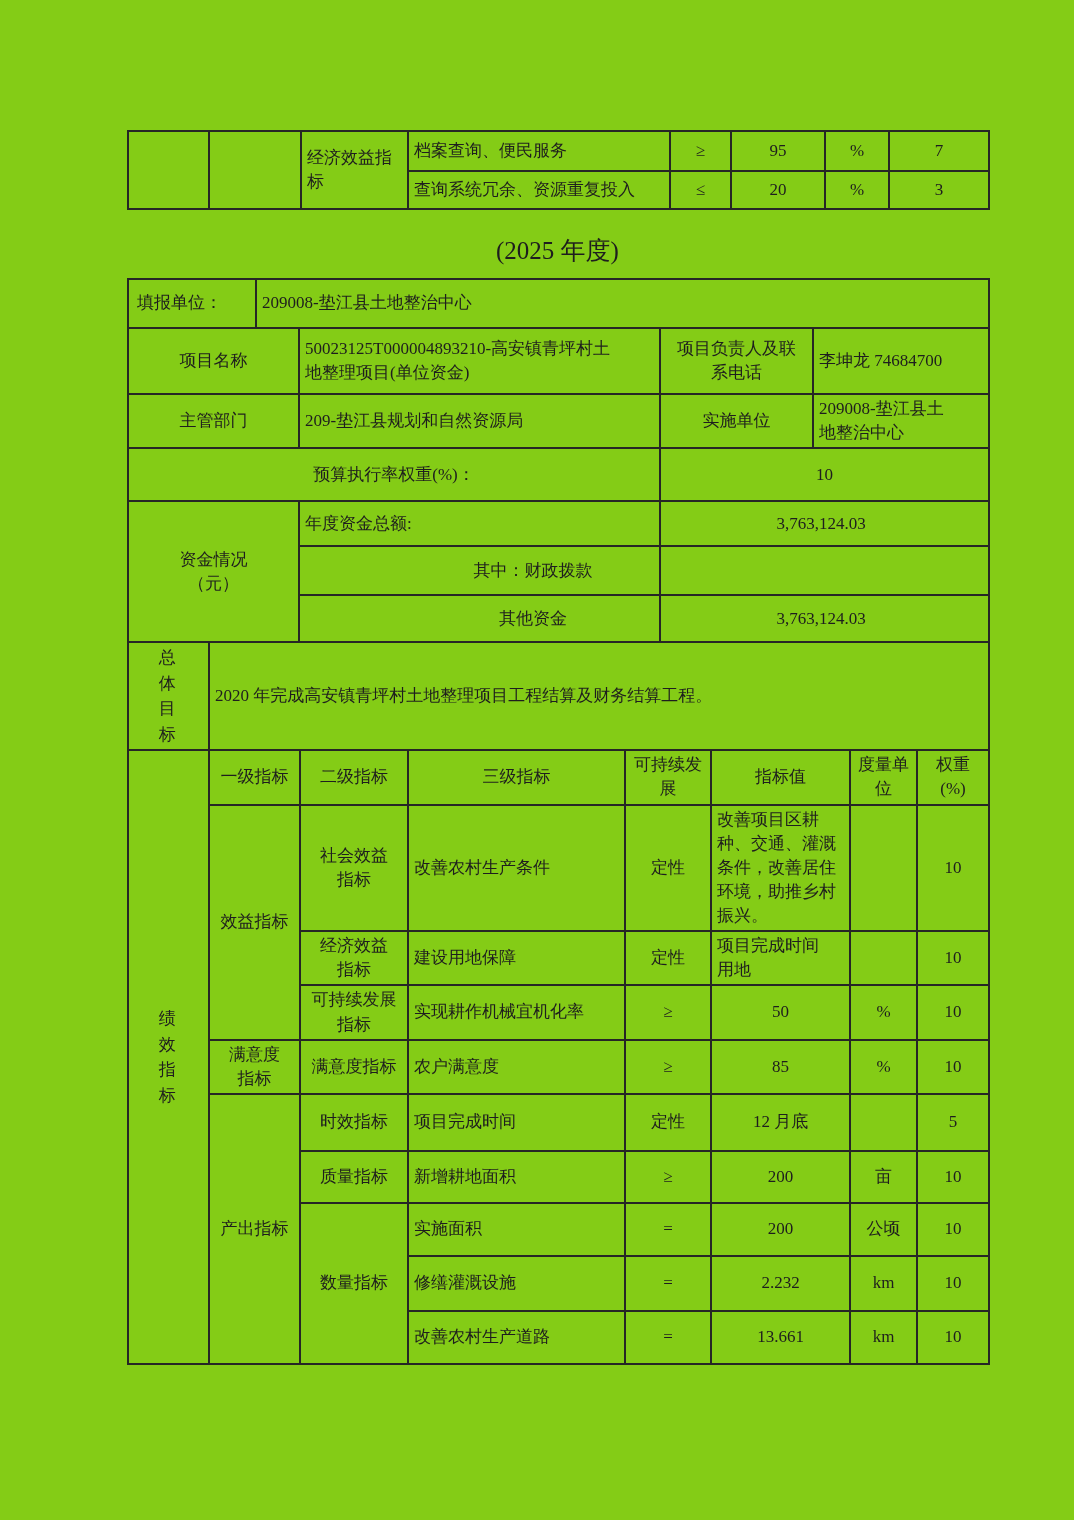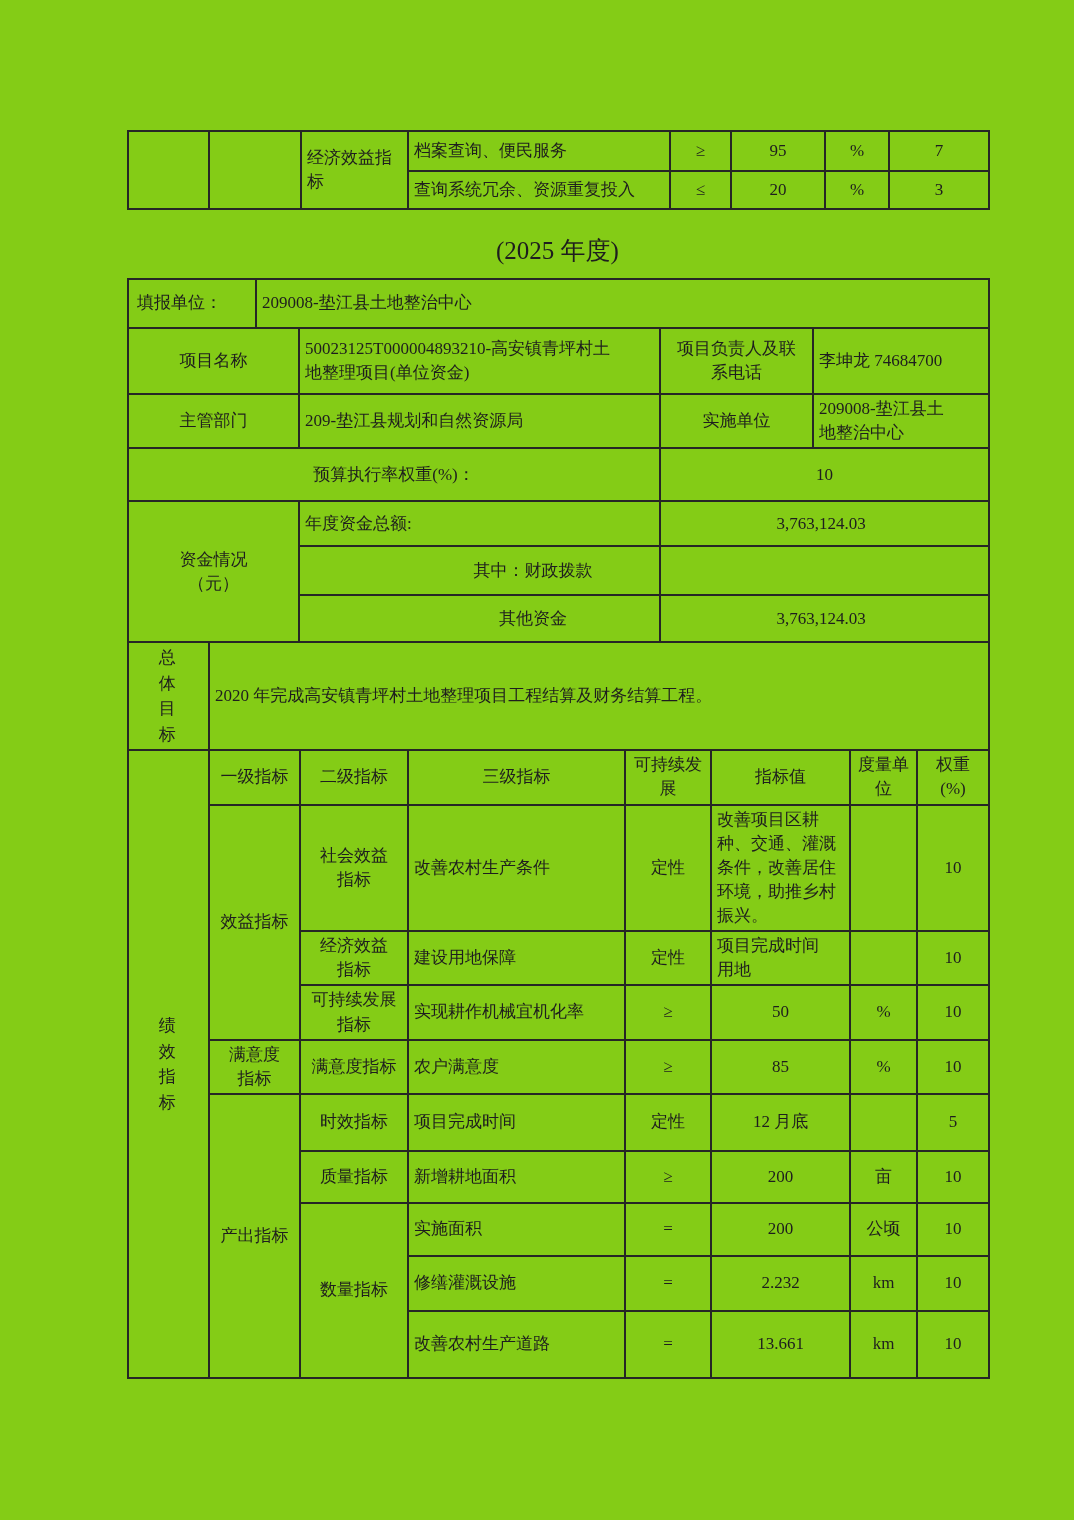--- a/index.html
+++ b/index.html
@@ -209,21 +209,21 @@
         <td>公顷</td>
         <td>10</td>
       </tr>
       <tr style="height:55px">
         <td class="tl">修缮灌溉设施</td>
         <td>=</td>
         <td>2.232</td>
         <td>km</td>
         <td>10</td>
       </tr>
-      <tr style="height:67px">
+      <tr style="height:53px">
         <td class="tl">改善农村生产道路</td>
         <td>=</td>
         <td>13.661</td>
         <td>km</td>
         <td>10</td>
       </tr>
     </tbody>
       </table>
 
   </div>

